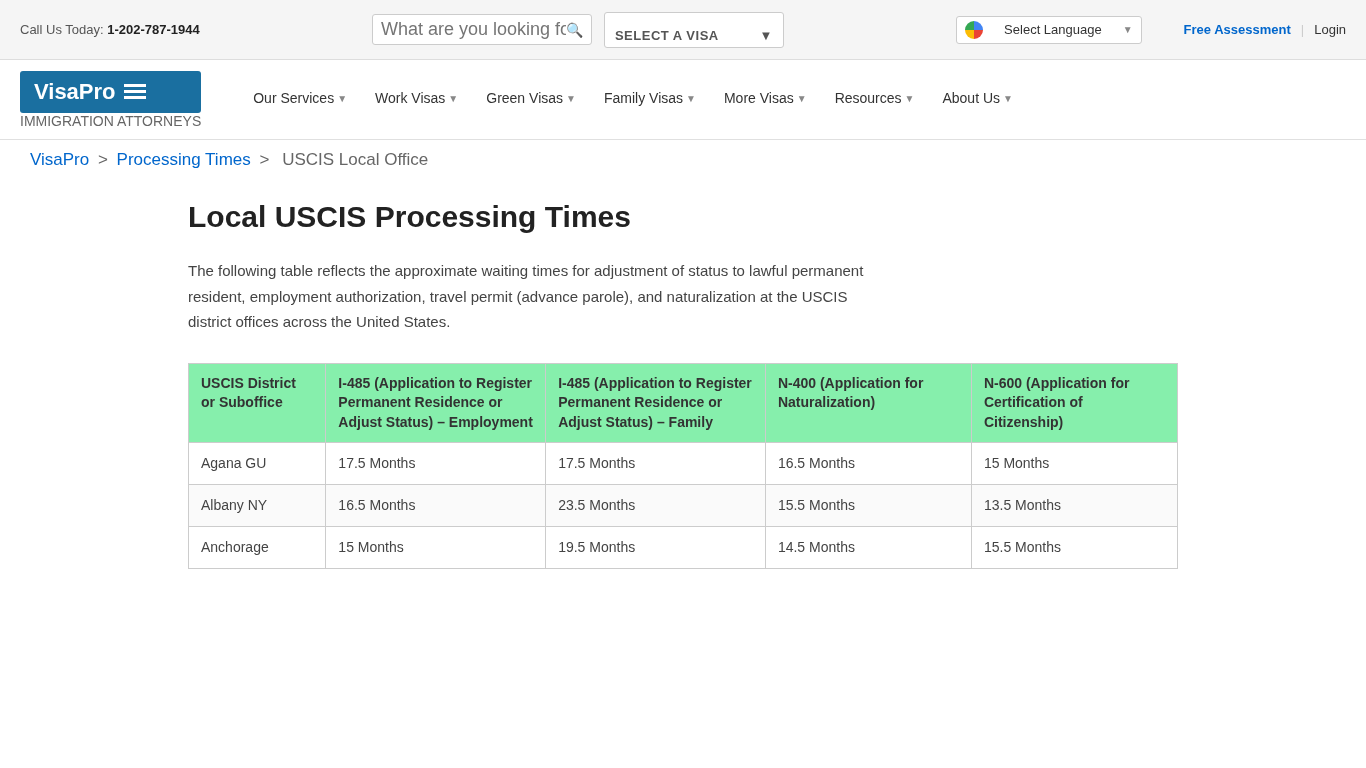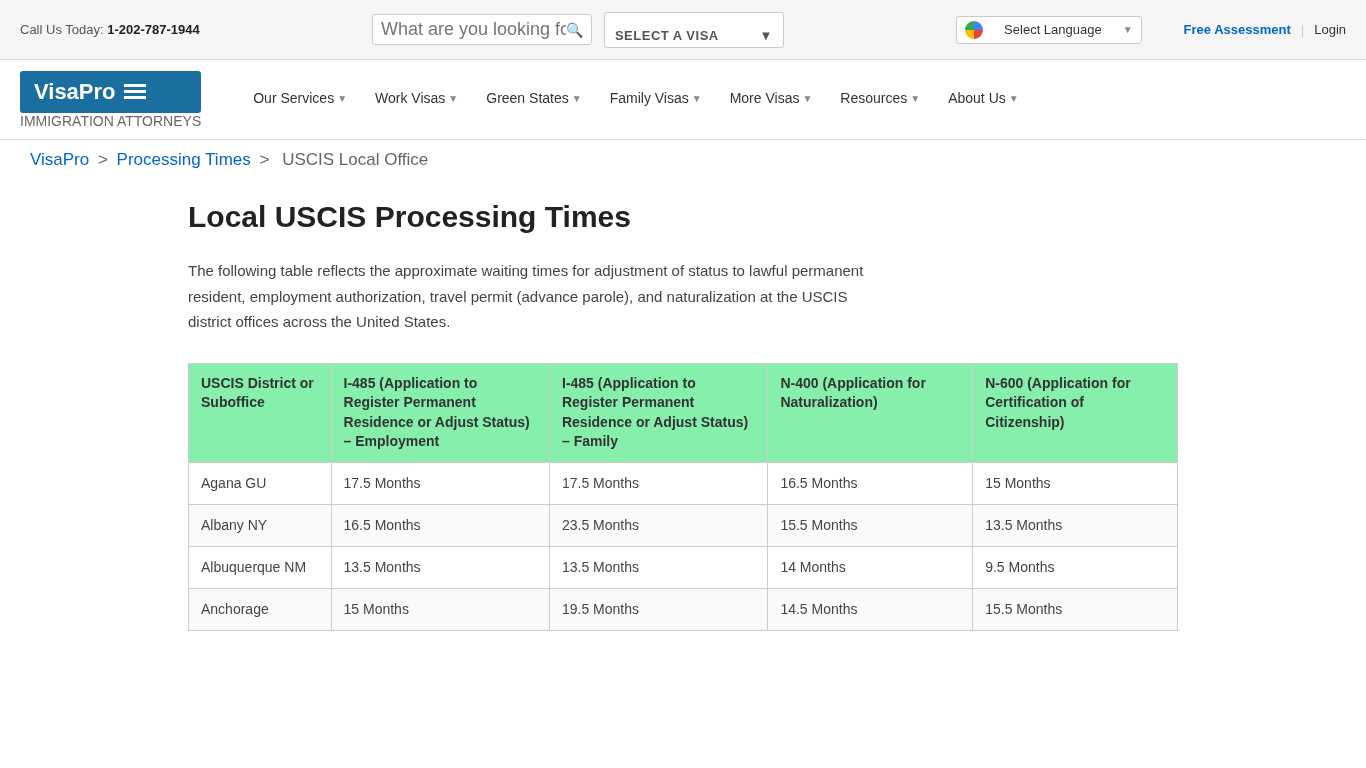--- a/index.html
+++ b/index.html
@@ -219,21 +219,21 @@
   <nav class="nav-links">
     <div class="nav-item">
       <span>Our Services</span>
       <span class="chevron">▼</span>
     </div>
     <div class="nav-item">
       <span>Work Visas</span>
       <span class="chevron">▼</span>
     </div>
     <div class="nav-item">
-      <span>Green States</span>
+      <span>Green Visas</span>
       <span class="chevron">▼</span>
     </div>
     <div class="nav-item">
       <span>Family Visas</span>
       <span class="chevron">▼</span>
     </div>
     <div class="nav-item">
       <span>More Visas</span>
       <span class="chevron">▼</span>
     </div>
@@ -279,27 +279,20 @@
           <td>15 Months</td>
         </tr>
         <tr>
           <td>Albany NY</td>
           <td>16.5 Months</td>
           <td>23.5 Months</td>
           <td>15.5 Months</td>
           <td>13.5 Months</td>
         </tr>
         <tr>
-          <td>Albuquerque NM</td>
-          <td>13.5 Months</td>
-          <td>13.5 Months</td>
-          <td>14 Months</td>
-          <td>9.5 Months</td>
-        </tr>
-        <tr>
           <td>Anchorage</td>
           <td>15 Months</td>
           <td>19.5 Months</td>
           <td>14.5 Months</td>
           <td>15.5 Months</td>
         </tr>
       </tbody>
   </table>
 </div>
 

